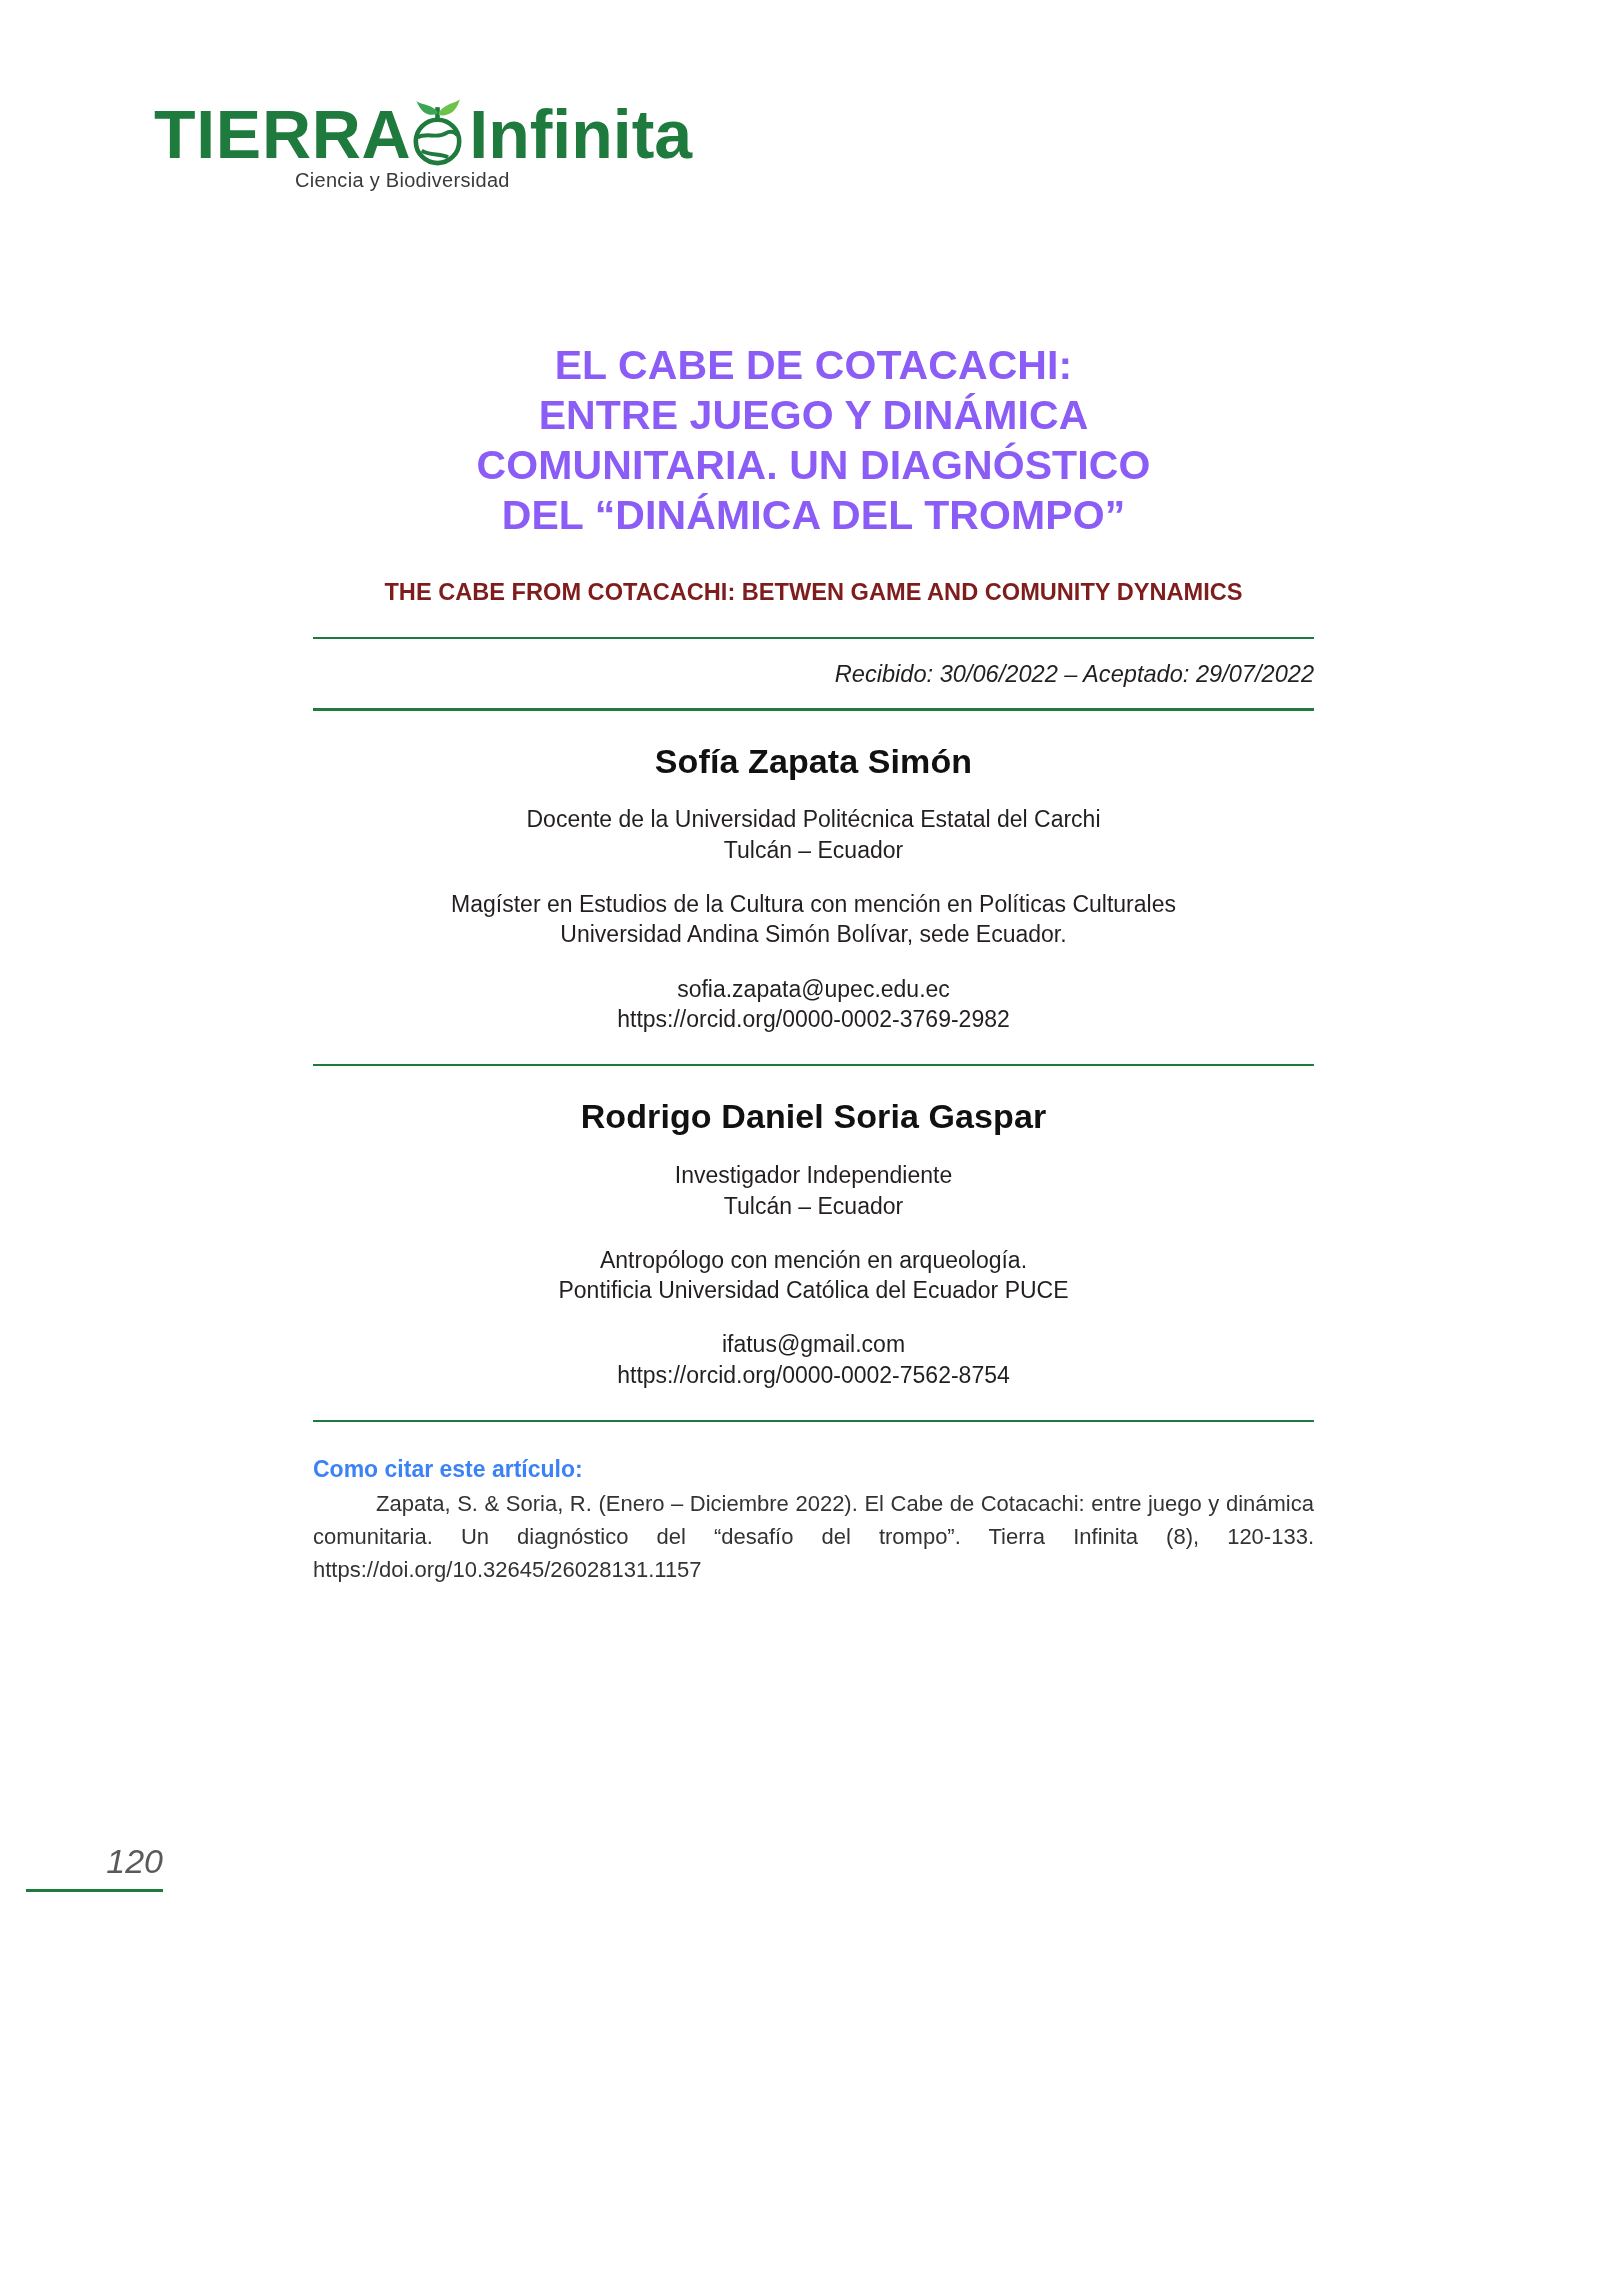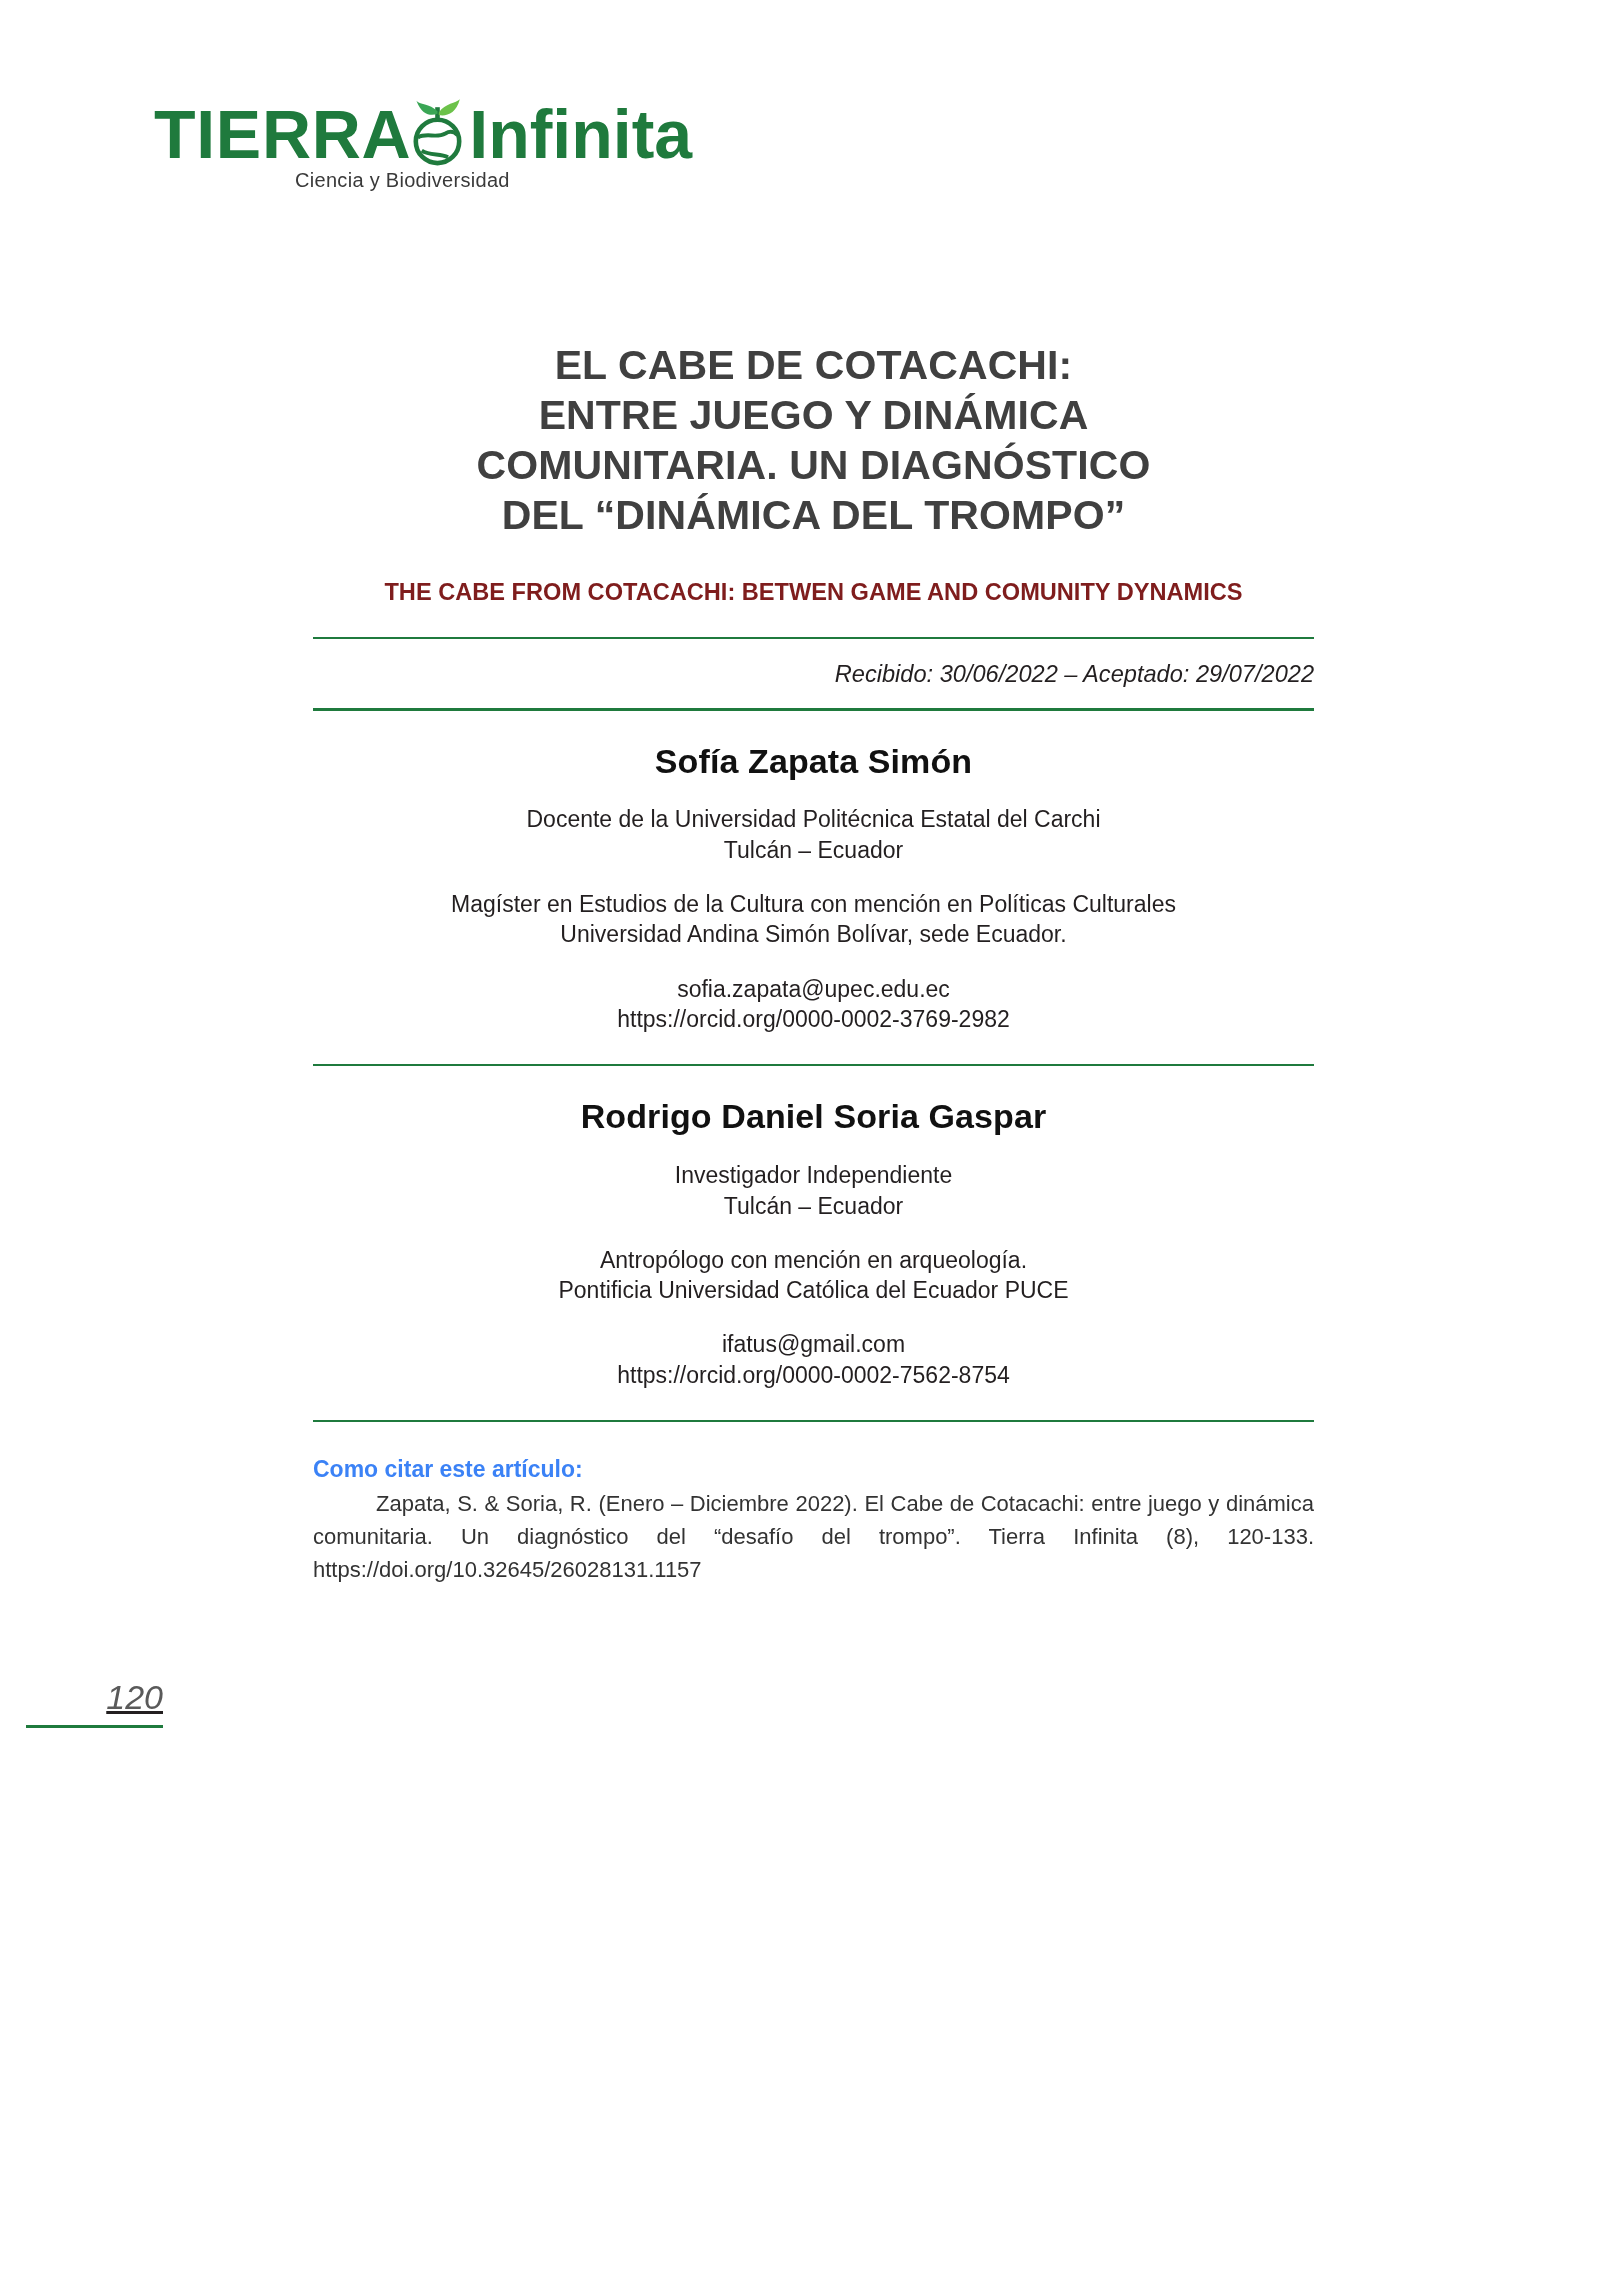--- a/index.html
+++ b/index.html
@@ -59,21 +59,21 @@
   .col {
     position: absolute;
     left: 313px;
     width: 1001px;
     top: 340px;
   }
 
   h1.title {
     margin: 0;
     text-align: center;
-    color: #404040;
+    color: #8b5cf6;
     font-size: 41px;
     font-weight: bold;
     line-height: 1.22;
     letter-spacing: 0.1px;
   }
 
   h2.subtitle {
     margin: 37px 56px 0 56px;
     text-align: center;
     color: #7f1d1d;
@@ -130,24 +130,23 @@
     text-align: justify;
     text-justify: inter-word;
     margin-top: 0;
   }
   .cite-body .indent { display: inline-block; width: 63px; }
 
   
   .folio {
     position: absolute;
     left: 26px;
-    top: 1680px;
+    top: 1844px;
     width: 137px;
     text-align: right;
-    text-decoration: underline;
   }
   .folio-num {
     font-size: 34px;
     font-style: italic;
     color: #5a5a5a;
     line-height: 1;
   }
   .folio-rule {
     margin-top: 10.5px;
     height: 3.3px;

